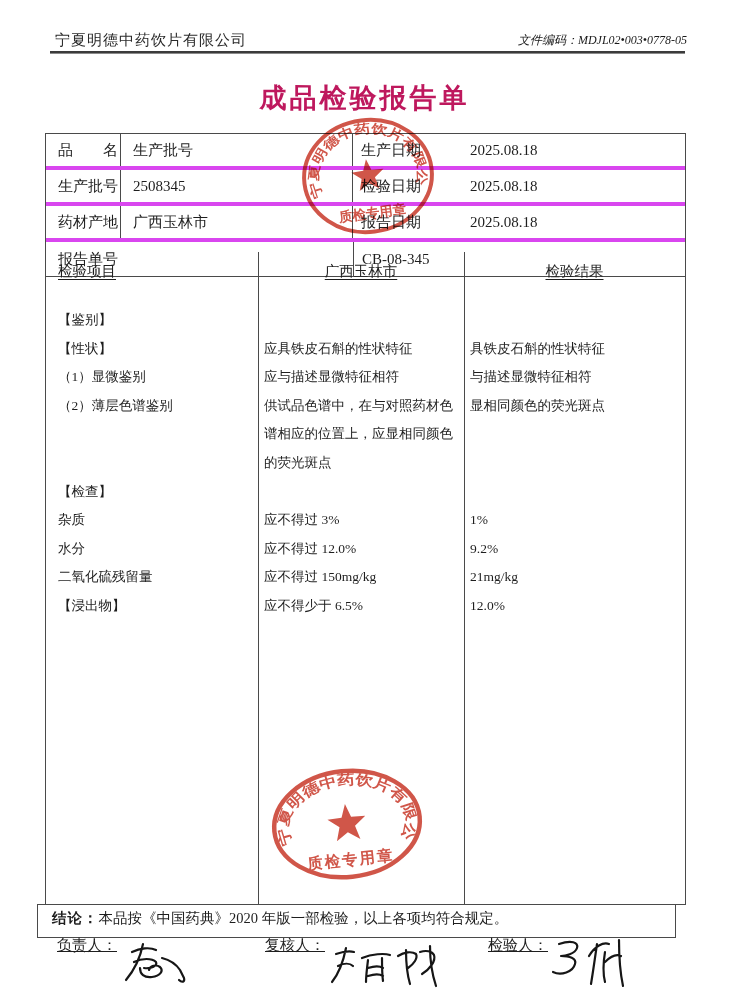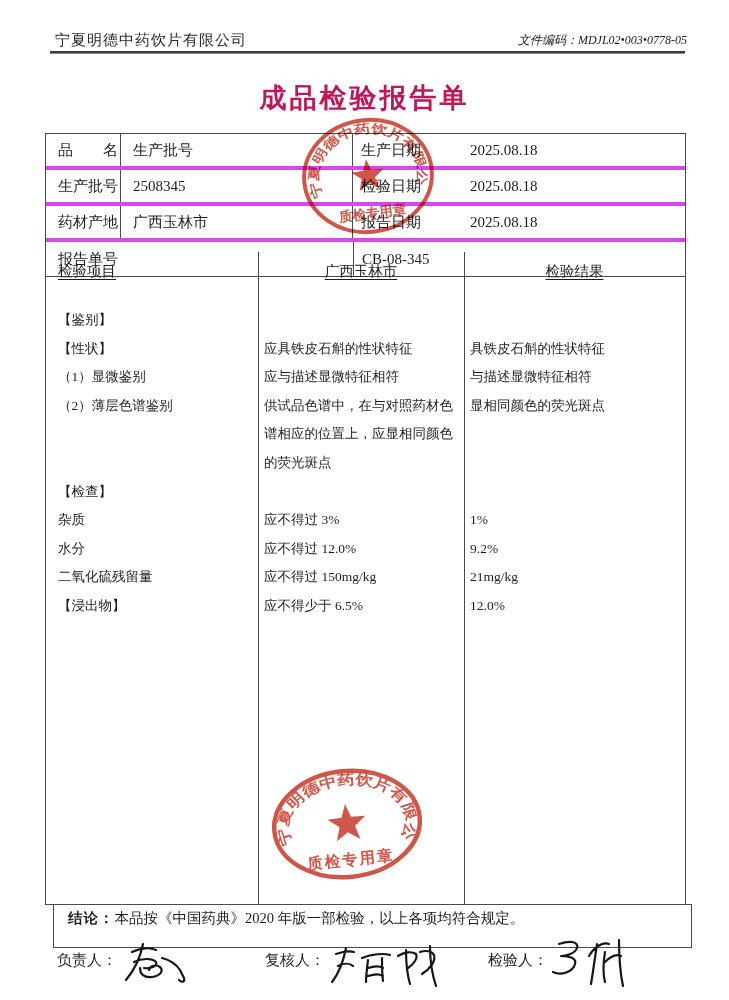--- a/index.html
+++ b/index.html
@@ -30,26 +30,26 @@
   .h2{width:206px;text-align:center;}
   .h3{flex:1;text-align:center;}
   .heads span{text-decoration:underline;text-underline-offset:3px;}
   .tbody{position:absolute;top:54px;left:0;right:0;font-size:13.5px;line-height:28.6px;}
   .mrow{display:flex;align-items:flex-start;}
   .c1{width:212px;box-sizing:border-box;padding-left:12px;}
   .c2{width:206px;box-sizing:border-box;padding-left:6px;padding-right:1px;}
   .c3{flex:1;box-sizing:border-box;padding-left:6px;}
   .mrow div{min-height:28.6px;}
   
-  .conclusion{left:53px;top:904px;width:639px;height:44px;border:1px solid #4a4a4a;box-sizing:border-box;
+  .conclusion{left:37px;top:904px;width:639px;height:34px;border:1px solid #4a4a4a;box-sizing:border-box;
               line-height:26px;font-size:14.5px;padding-left:14px;white-space:nowrap;}
   .conclusion b{letter-spacing:1px;}
   
   .sigrow{left:0;top:936px;width:729px;height:60px;font-size:15px;}
-  .siglabel{position:absolute;top:15px;}
+  .siglabel{position:absolute;top:0;text-decoration:underline;}
   .sig-svg{position:absolute;}
   .sig-svg path{fill:none;stroke:#161616;stroke-width:2.2;stroke-linecap:round;stroke-linejoin:round;}
   
   .stamp{mix-blend-mode:multiply;opacity:0.86;}
   .stamp text{font-family:"Liberation Serif","DejaVu Serif",serif;font-weight:bold;}
 </style>
 </head>
 <body>
 
 <div class="abs company">宁夏明德中药饮片有限公司</div>

